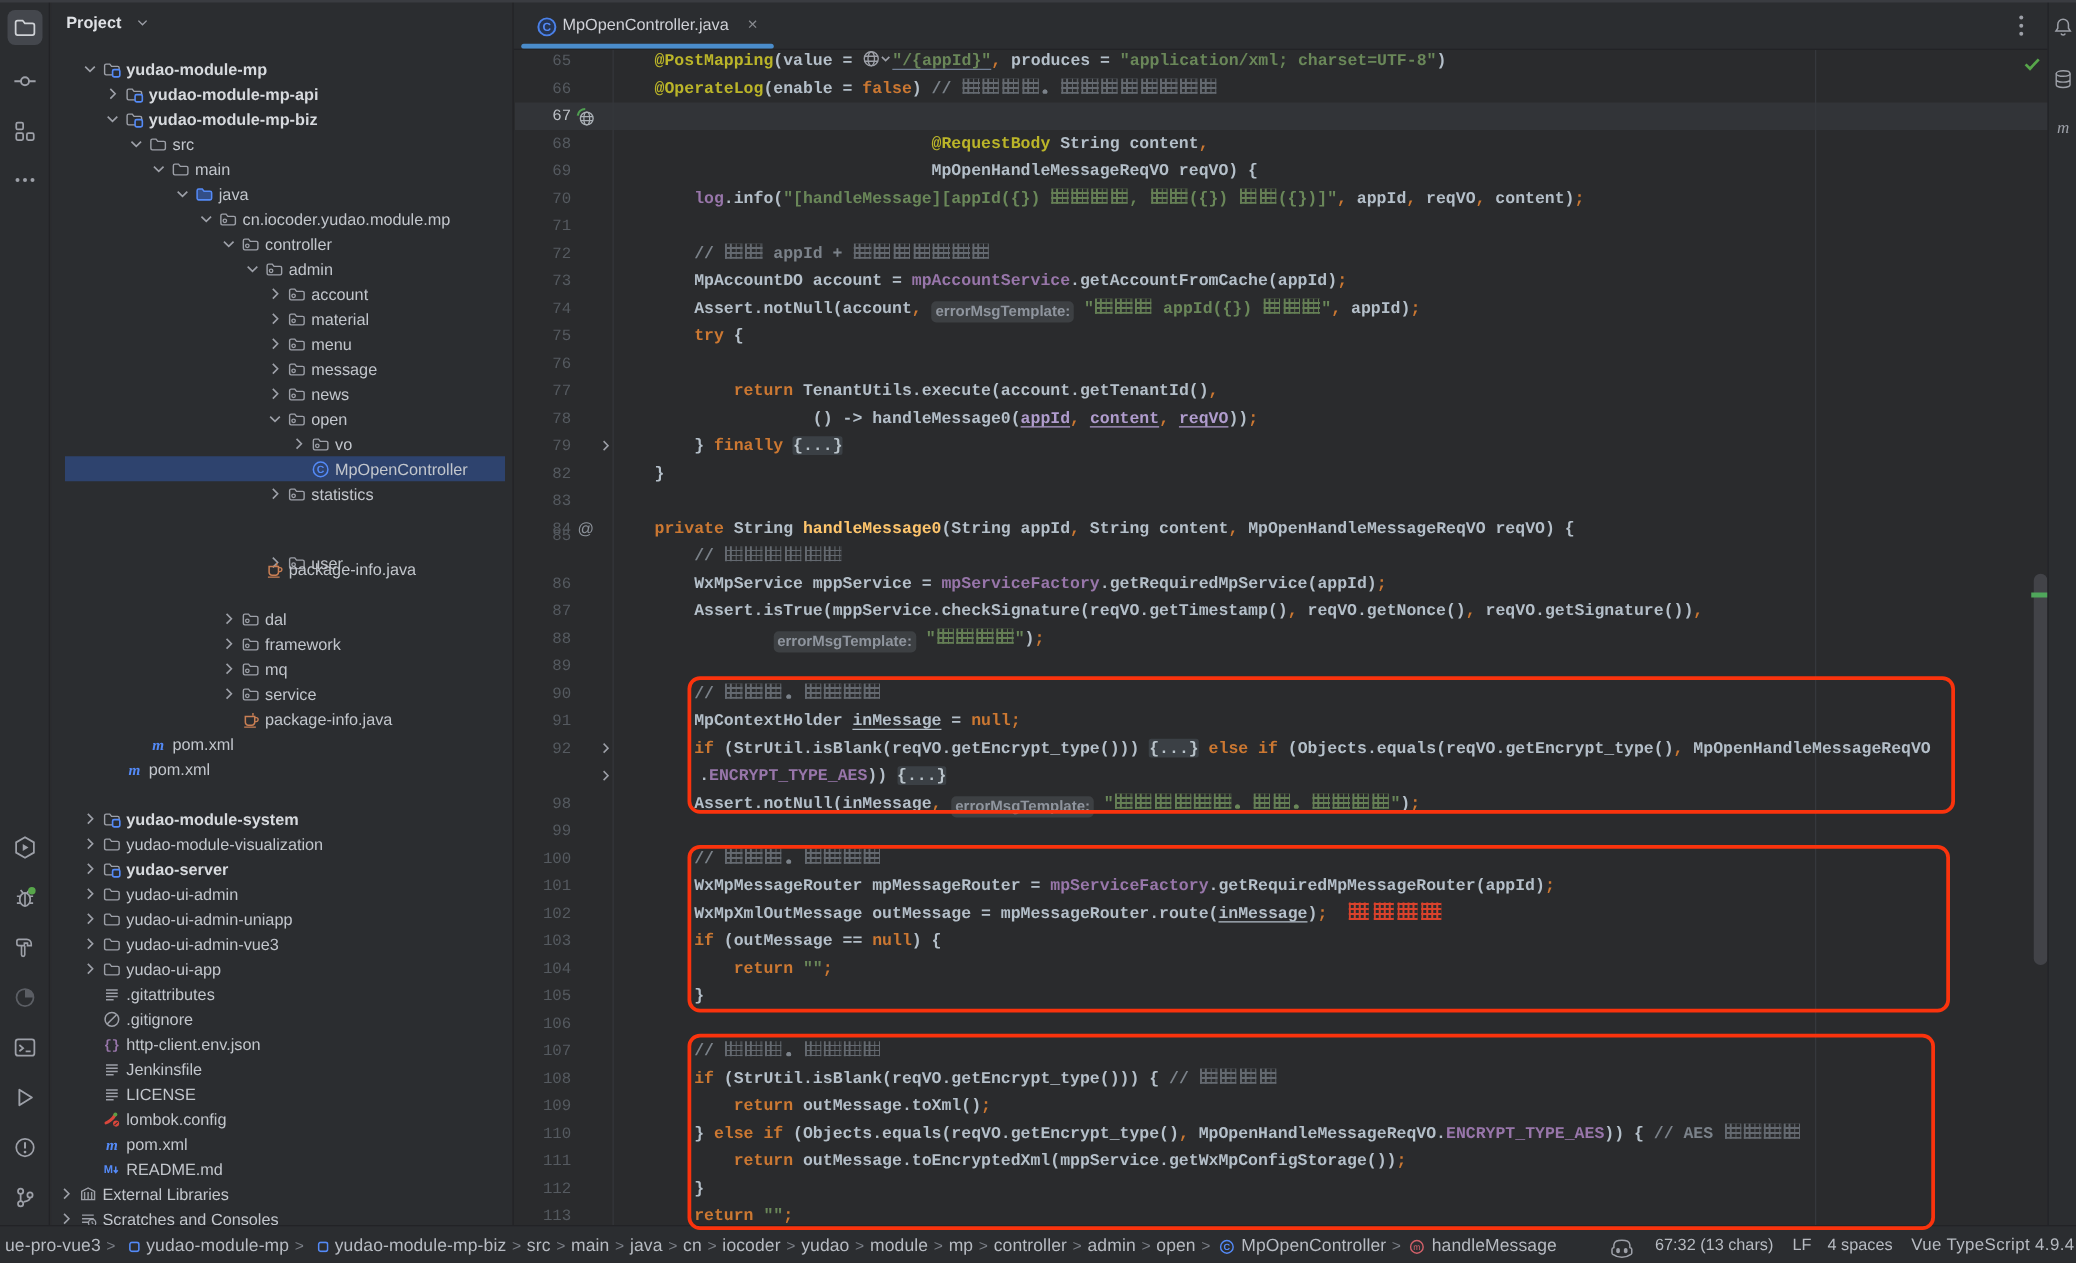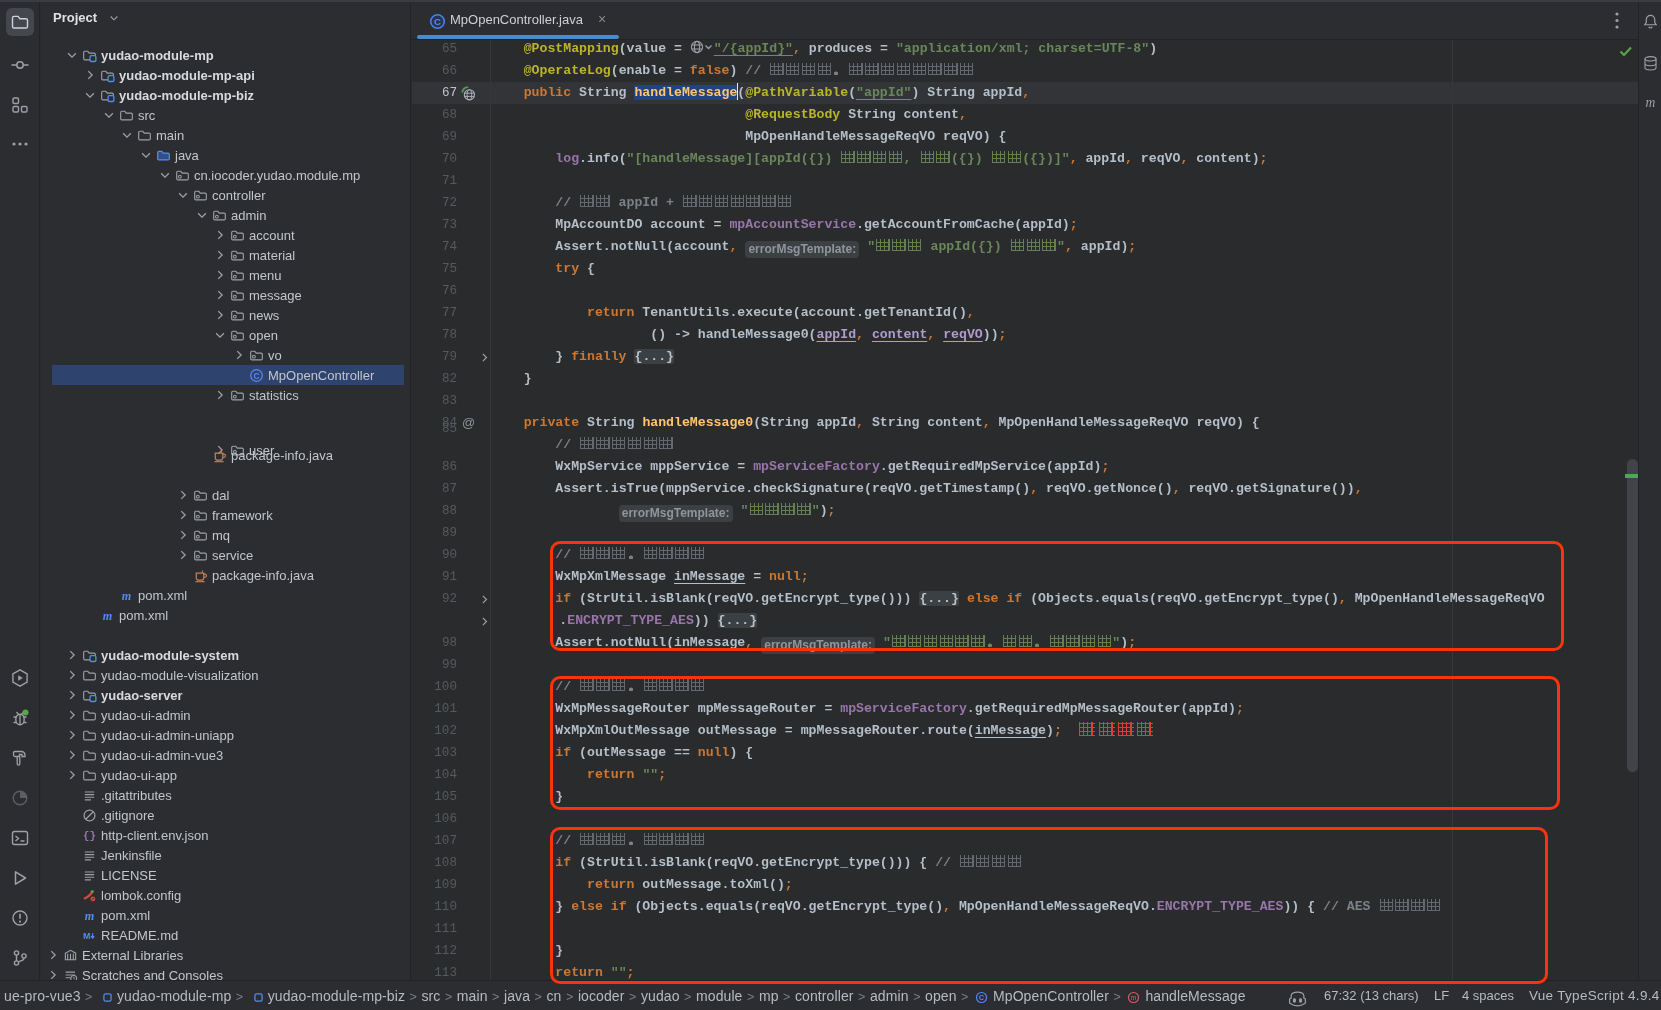--- a/index.html
+++ b/index.html
@@ -600,52 +600,52 @@
         </svg></div>
     <div id="gutline"></div>
     <div id="guide"></div>
     <div class="cl" style="top:38.0px">    <span class="y">@PostMapping</span><span class="w">(value = </span><span class="inlay"><svg width="24" height="14" viewBox="0 0 24 14">
             <circle cx="7" cy="7" r="5.6" fill="none" stroke="#9da0a8" stroke-width="1.1"></circle>
             <ellipse cx="7" cy="7" rx="2.6" ry="5.6" fill="none" stroke="#9da0a8" stroke-width="1.1"></ellipse>
             <path d="M1.6 5h10.8M1.6 9h10.8" stroke="#9da0a8" stroke-width="1.1" fill="none"></path>
             <path d="M15.5 5.5l3 3 3-3" stroke="#9da0a8" stroke-width="1.3" fill="none"></path>
           </svg></span><span class="s u">"/{appId}"</span><span class="k">,</span><span class="w"> produces = </span><span class="s">"application/xml; charset=UTF-8"</span><span class="w">)</span></div>
       <div class="cl" style="top:60.0px">    <span class="y">@OperateLog</span><span class="w">(enable = </span><span class="k">false</span><span class="w">) </span><span class="c">// <i class="cj"></i><i class="cj"></i><i class="cj"></i><i class="cj"></i><i class="pj"></i><i class="cj"></i><i class="cj"></i><i class="cj"></i><i class="cj"></i><i class="cj"></i><i class="cj"></i><i class="cj"></i><i class="cj"></i></span></div>
-      <div class="cl" style="top:82.0px">    <span class="k">public</span><span class="w"> String </span><span class="selbg"><span class="m">handleMessage</span></span><span class="caret"></span><span class="w">(</span><span class="y">@PathVariable</span><span class="w">(</span><span class="s u">"appId"</span><span class="w">) String appId</span><span class="k">,</span></div>
       <div class="cl" style="top:104.0px">                                <span class="y">@RequestBody</span><span class="w"> String content</span><span class="k">,</span></div>
       <div class="cl" style="top:126.0px">                                <span class="w">MpOpenHandleMessageReqVO reqVO) {</span></div>
       <div class="cl" style="top:148.0px">        <span class="p it">log</span><span class="w">.info(</span><span class="s">"[handleMessage][appId({}) <i class="cj"></i><i class="cj"></i><i class="cj"></i><i class="cj"></i>, <i class="cj"></i><i class="cj"></i>({}) <i class="cj"></i><i class="cj"></i>({})]"</span><span class="k">,</span><span class="w"> appId</span><span class="k">,</span><span class="w"> reqVO</span><span class="k">,</span><span class="w"> content)</span><span class="k">;</span></div>
       <div class="cl" style="top:192.0px">        <span class="c">// <i class="cj"></i><i class="cj"></i> appId + <i class="cj"></i><i class="cj"></i><i class="cj"></i><i class="cj"></i><i class="cj"></i><i class="cj"></i><i class="cj"></i></span></div>
       <div class="cl" style="top:214.0px">        <span class="w">MpAccountDO account = </span><span class="p">mpAccountService</span><span class="w">.getAccountFromCache(appId)</span><span class="k">;</span></div>
       <div class="cl" style="top:236.0px">        <span class="w">Assert.</span><span class="w it">notNull</span><span class="w">(account</span><span class="k">,</span><span class="w"> </span><span class="hint">errorMsgTemplate:</span><span class="w"> </span><span class="s">"<i class="cj"></i><i class="cj"></i><i class="cj"></i> appId({}) <i class="cj"></i><i class="cj"></i><i class="cj"></i>"</span><span class="k">,</span><span class="w"> appId)</span><span class="k">;</span></div>
       <div class="cl" style="top:258.0px">        <span class="k">try</span><span class="w"> {</span></div>
       <div class="cl" style="top:302.0px">            <span class="k">return</span><span class="w"> TenantUtils.</span><span class="w it">execute</span><span class="w">(account.getTenantId()</span><span class="k">,</span></div>
       <div class="cl" style="top:324.0px">                    <span class="w">() -&gt; handleMessage0(</span><span class="lam u">appId</span><span class="k">,</span><span class="w"> </span><span class="lam u">content</span><span class="k">,</span><span class="w"> </span><span class="lam u">reqVO</span><span class="w">))</span><span class="k">;</span></div>
       <div class="cl" style="top:346.0px">        <span class="w">} </span><span class="k">finally</span><span class="w"> </span><span class="fold">{...}</span></div>
       <div class="cl" style="top:368.0px">    <span class="w">}</span></div>
       <div class="cl" style="top:412.0px">    <span class="k">private</span><span class="w"> String </span><span class="m">handleMessage0</span><span class="w">(String appId</span><span class="k">,</span><span class="w"> String content</span><span class="k">,</span><span class="w"> MpOpenHandleMessageReqVO reqVO) {</span></div>
       <div class="cl" style="top:434.0px">        <span class="c">// <i class="cj"></i><i class="cj"></i><i class="cj"></i><i class="cj"></i><i class="cj"></i><i class="cj"></i></span></div>
       <div class="cl" style="top:456.0px">        <span class="w">WxMpService mppService = </span><span class="p">mpServiceFactory</span><span class="w">.getRequiredMpService(appId)</span><span class="k">;</span></div>
       <div class="cl" style="top:478.0px">        <span class="w">Assert.</span><span class="w it">isTrue</span><span class="w">(mppService.checkSignature(reqVO.getTimestamp()</span><span class="k">,</span><span class="w"> reqVO.getNonce()</span><span class="k">,</span><span class="w"> reqVO.getSignature())</span><span class="k">,</span></div>
       <div class="cl" style="top:500.0px">                <span class="hint">errorMsgTemplate:</span><span class="w"> </span><span class="s">"<i class="cj"></i><i class="cj"></i><i class="cj"></i><i class="cj"></i>"</span><span class="w">)</span><span class="k">;</span></div>
       <div class="cl" style="top:544.0px">        <span class="c">// <i class="cj"></i><i class="cj"></i><i class="cj"></i><i class="pj"></i><i class="cj"></i><i class="cj"></i><i class="cj"></i><i class="cj"></i></span></div>
-      <div class="cl" style="top:566.0px">        <span class="w">WxMpXmlMessage </span><span class="w u">inMessage</span><span class="w"> = </span><span class="k">null</span><span class="k">;</span></div>
+      <div class="cl" style="top:566.0px">        <span class="w">MpContextHolder </span><span class="w u">inMessage</span><span class="w"> = </span><span class="k">null</span><span class="k">;</span></div>
       <div class="cl" style="top:588.0px">        <span class="k">if</span><span class="w"> (StrUtil.</span><span class="w it">isBlank</span><span class="w">(reqVO.getEncrypt_type())) </span><span class="fold">{...}</span><span class="w"> </span><span class="k">else</span><span class="w"> </span><span class="k">if</span><span class="w"> (Objects.</span><span class="w it">equals</span><span class="w">(reqVO.getEncrypt_type()</span><span class="k">,</span><span class="w"> MpOpenHandleMessageReqVO</span></div>
       <div class="cl" style="top:610.0px">        <span style="margin-left:4px"></span><span class="w">.</span><span class="p it">ENCRYPT_TYPE_AES</span><span class="w">)) </span><span class="fold">{...}</span></div>
       <div class="cl" style="top:632.0px">        <span class="w">Assert.</span><span class="w it">notNull</span><span class="w">(</span><span class="w u">inMessage</span><span class="k">,</span><span class="w"> </span><span class="hint">errorMsgTemplate:</span><span class="w"> </span><span class="s">"<i class="cj"></i><i class="cj"></i><i class="cj"></i><i class="cj"></i><i class="cj"></i><i class="cj"></i><i class="pj"></i><i class="cj"></i><i class="cj"></i><i class="pj"></i><i class="cj"></i><i class="cj"></i><i class="cj"></i><i class="cj"></i>"</span><span class="w">)</span><span class="k">;</span></div>
       <div class="cl" style="top:676.0px">        <span class="c">// <i class="cj"></i><i class="cj"></i><i class="cj"></i><i class="pj"></i><i class="cj"></i><i class="cj"></i><i class="cj"></i><i class="cj"></i></span></div>
       <div class="cl" style="top:698.0px">        <span class="w">WxMpMessageRouter mpMessageRouter = </span><span class="p">mpServiceFactory</span><span class="w">.getRequiredMpMessageRouter(appId)</span><span class="k">;</span></div>
       <div class="cl" style="top:720.0px">        <span class="w">WxMpXmlOutMessage outMessage = mpMessageRouter.route(</span><span class="w u">inMessage</span><span class="w">)</span><span class="k">;</span><span class="redlab">  <i class="cj"></i><i class="cj"></i><i class="cj"></i><i class="cj"></i></span></div>
       <div class="cl" style="top:742.0px">        <span class="k">if</span><span class="w"> (outMessage == </span><span class="k">null</span><span class="w">) {</span></div>
       <div class="cl" style="top:764.0px">            <span class="k">return</span><span class="w"> </span><span class="s">""</span><span class="k">;</span></div>
       <div class="cl" style="top:786.0px">        <span class="w">}</span></div>
       <div class="cl" style="top:830.0px">        <span class="c">// <i class="cj"></i><i class="cj"></i><i class="cj"></i><i class="pj"></i><i class="cj"></i><i class="cj"></i><i class="cj"></i><i class="cj"></i></span></div>
       <div class="cl" style="top:852.0px">        <span class="k">if</span><span class="w"> (StrUtil.</span><span class="w it">isBlank</span><span class="w">(reqVO.getEncrypt_type())) { </span><span class="c">// <i class="cj"></i><i class="cj"></i><i class="cj"></i><i class="cj"></i></span></div>
       <div class="cl" style="top:874.0px">            <span class="k">return</span><span class="w"> outMessage.toXml()</span><span class="k">;</span></div>
       <div class="cl" style="top:896.0px">        <span class="w">} </span><span class="k">else</span><span class="w"> </span><span class="k">if</span><span class="w"> (Objects.</span><span class="w it">equals</span><span class="w">(reqVO.getEncrypt_type()</span><span class="k">,</span><span class="w"> MpOpenHandleMessageReqVO.</span><span class="p it">ENCRYPT_TYPE_AES</span><span class="w">)) { </span><span class="c">// AES <i class="cj"></i><i class="cj"></i><i class="cj"></i><i class="cj"></i></span></div>
+      <div class="cl" style="top:918.0px">            <span class="k">return</span><span class="w"> outMessage.toEncryptedXml(mppService.getWxMpConfigStorage())</span><span class="k">;</span></div>
       <div class="cl" style="top:940.0px">        <span class="w">}</span></div>
       <div class="cl" style="top:962.0px">        <span class="k">return</span><span class="w"> </span><span class="s">""</span><span class="k">;</span></div>
     <div class="redbox" style="left:139px;top:541px;width:1014px;height:110px"></div>
       <div class="redbox" style="left:139px;top:676px;width:1010px;height:134px"></div>
       <div class="redbox" style="left:139px;top:827px;width:998px;height:157px"></div>
     <div id="checkmark"><svg width="16" height="16" viewBox="0 0 16 16">
           <path d="M2.5 8.5l3.5 3.5 7-7.5" fill="none" stroke="#57a64a" stroke-width="2.2"></path>
         </svg></div>
     <div id="sbar"></div>
     <div id="greendash"></div>

